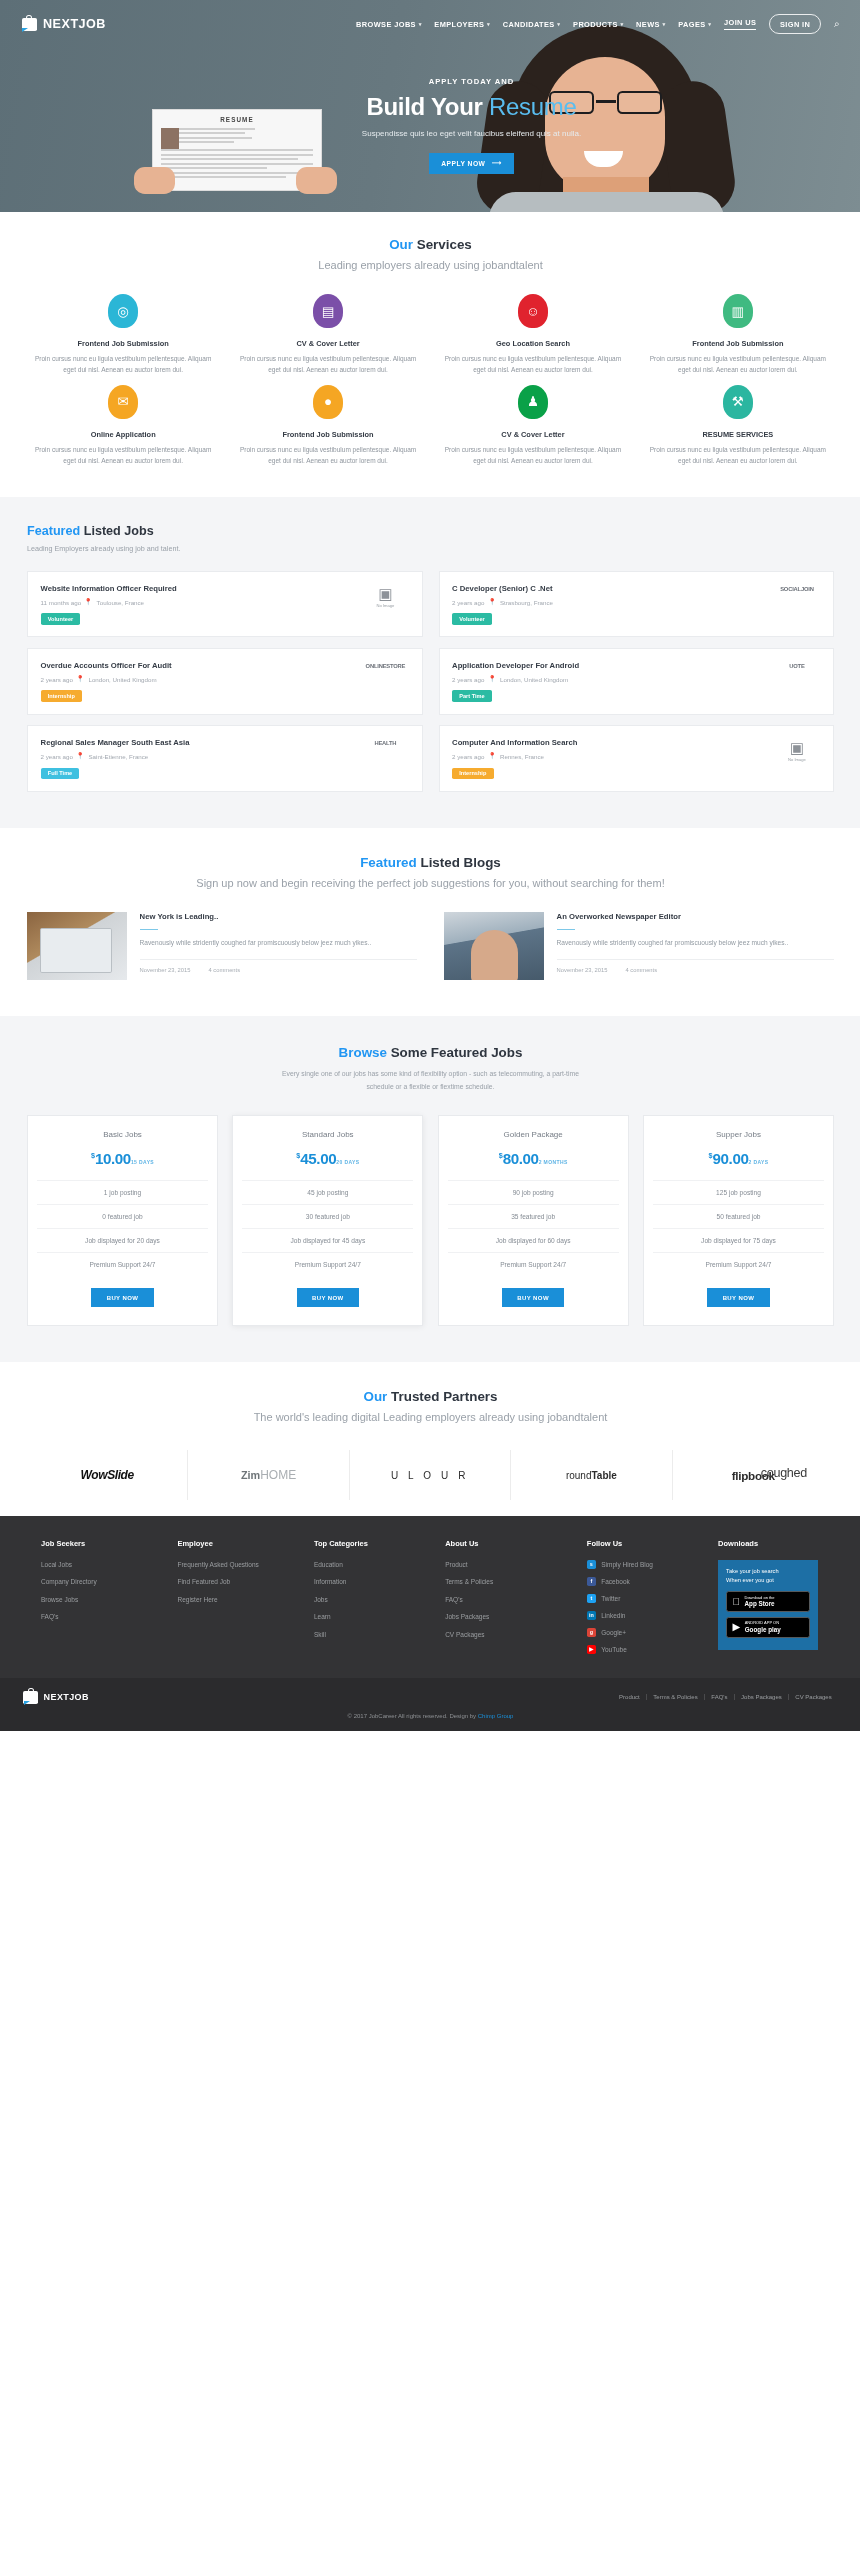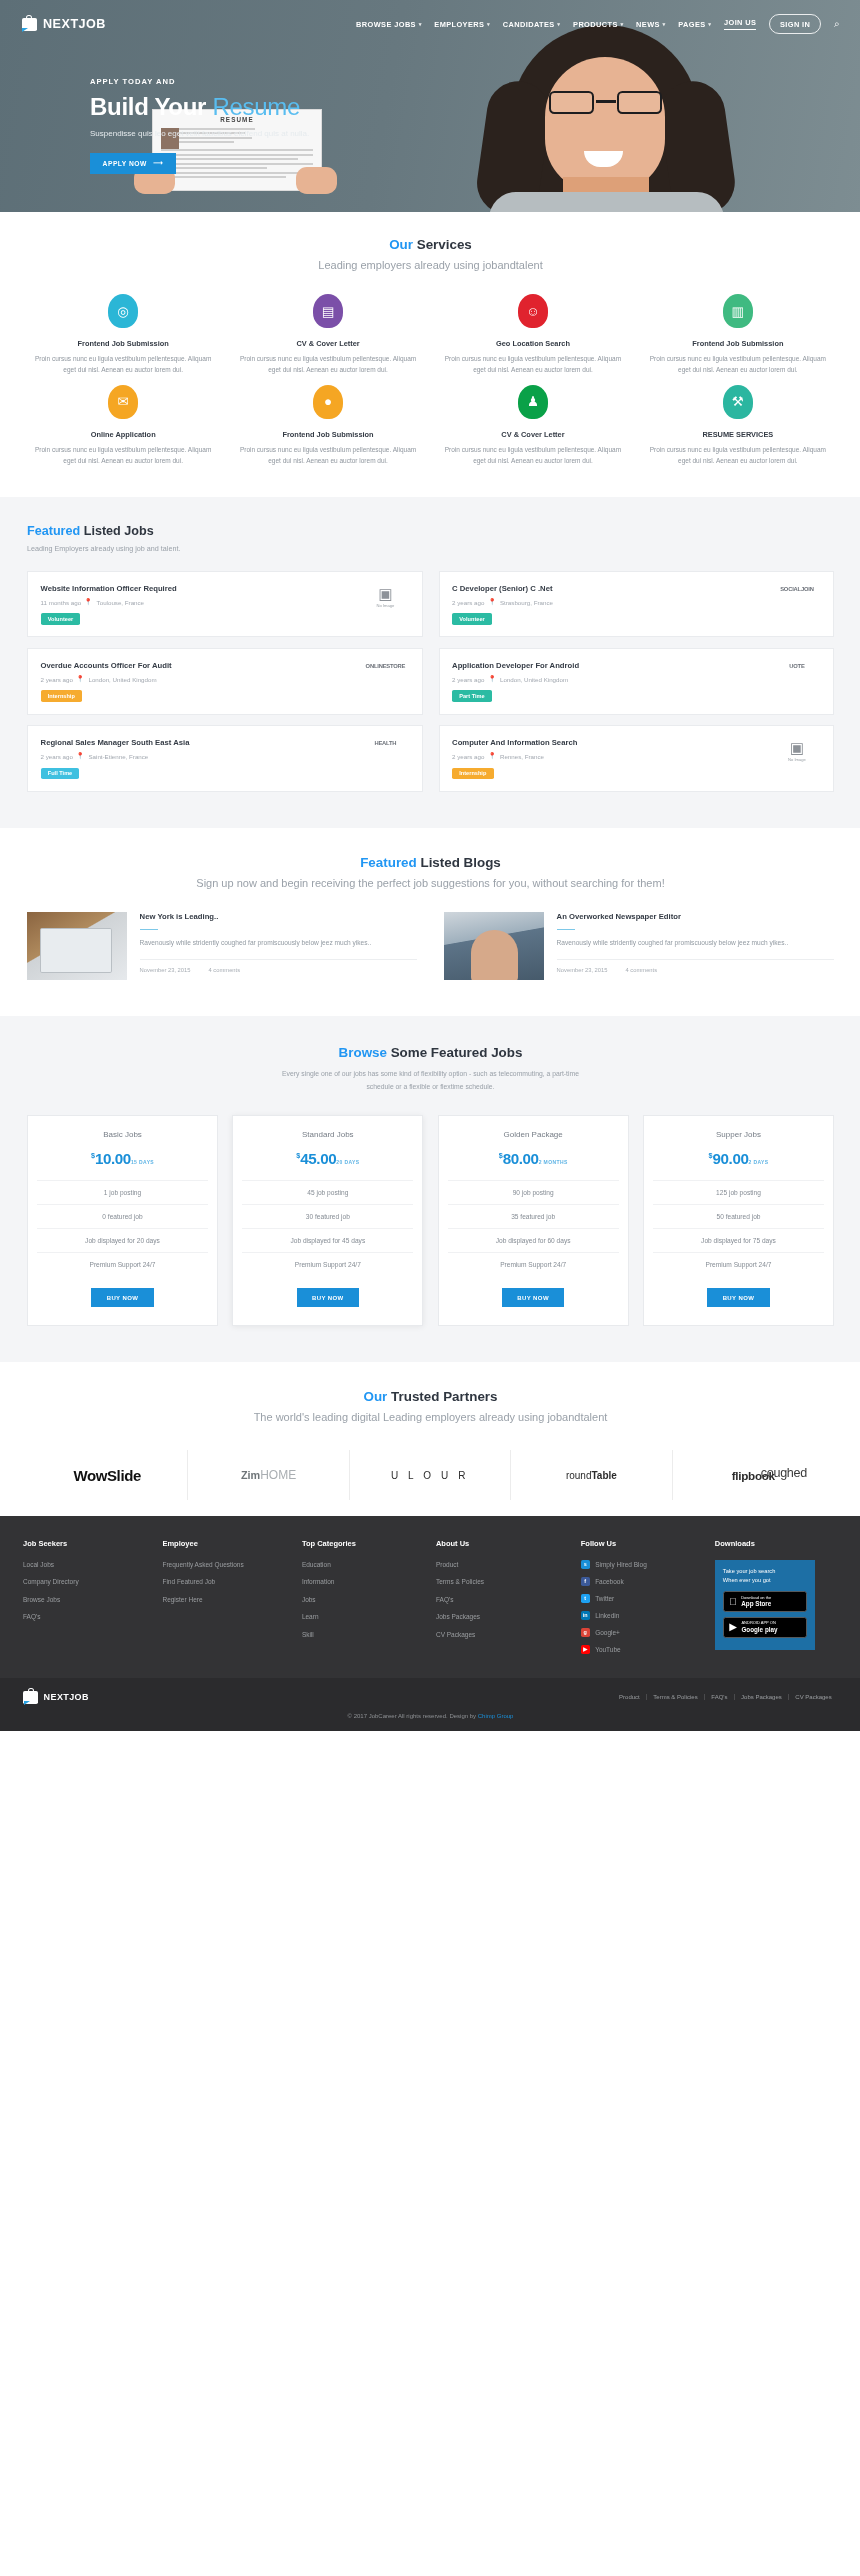--- a/index.html
+++ b/index.html
@@ -100,21 +100,21 @@
   .nav-join {
     color: #fff; font-size: 7.4px; font-weight: bold; letter-spacing: 0.4px;
     border-bottom: 0.9px solid #fff; padding-bottom: 1.8px;
   }
   .nav-signin {
     color: #fff; font-size: 7.4px; font-weight: bold; letter-spacing: 0.4px;
     border: 0.9px solid rgba(255,255,255,.85); border-radius: 12.6px; padding: 4.5px 10px;
   }
   .nav-search { color: #fff; font-size: 10px; }
 
-  .hero-body { position: relative; z-index: 15; padding: 38px 8px 0 90px; }
+  .hero-body { position: relative; z-index: 15; padding: 38px 8px 0 90px; text-align: center; }
   .hero-kicker { color: #ffffff; font-size: 7.6px; font-weight: bold; letter-spacing: 1px; margin-bottom: 7.2px; }
   .hero-title { font-size: 24px; font-weight: bold; color: #ffffff; letter-spacing: -0.3px; line-height: 1.15; }
   .hero-title .accent { color: #59bdf0; font-weight: normal; }
   .hero-sub { color: #e6ebee; font-size: 8px; margin-top: 8px; }
   .hero-btn {
     display: inline-flex; align-items: center; gap: 6.3px;
     margin-top: 15.2px; background: #1a8fd8; color: #fff;
     font-size: 6.7px; font-weight: bold; letter-spacing: 0.5px;
     padding: 6.3px 12.6px;
   }
@@ -201,32 +201,32 @@
   }
 
   
   .partners { background: #fff; padding: 27px 27px 36px; }
   .partner-row {
     display: grid; grid-template-columns: repeat(5, 1fr);
     margin-top: 27px; align-items: center; height: 50px;
   }
   .partner { text-align: center; border-right: 0.9px solid #ececec; height: 50px; display: flex; align-items: center; justify-content: center; }
   .partner:last-child { border-right: none; }
-  .p-wow { font-size: 15px; font-weight: bold; color: #111; letter-spacing: -0.4px; }
+  .p-wow { font-size: 12px; font-weight: bold; color: #111; letter-spacing: -0.4px; font-style: italic; }
   .p-zim { font-size: 10.8px; font-weight: bold; color: #6e7478; }
   .p-zim span { font-weight: normal; color: #a9aeb2; font-size: 12px; }
   .p-ulour { font-size: 10px; color: #2c2c2c; letter-spacing: 3.6px; }
   .p-round { font-size: 10px; color: #2c2c2c; }
   .p-round b { font-weight: bold; }
   .p-flip { font-size: 11.7px; color: #2c2c2c; font-weight: bold; letter-spacing: -0.3px; }
   .p-varela { font-size: 12.6px; color: #3a3a3a; letter-spacing: -0.3px; }
 
   
   .footer { background: #333335; color: #b3b6b9; padding: 23px 23px 16px; }
-  .foot-grid { display: grid; grid-template-columns: 1.05fr 1.05fr 1fr 1.1fr 1fr 1.15fr; gap: 27px; }
+  .foot-grid { display: grid; grid-template-columns: 1.05fr 1.05fr 1fr 1.1fr 1fr 1.15fr; gap: 27px; margin-left: 18px; }
   .foot-h { color: #fff; font-size: 7.5px; font-weight: bold; margin-bottom: 11.7px; }
   .foot-link { font-size: 6.5px; color: #9b9ea1; margin-bottom: 8px; line-height: 1.45; }
   .soc { display: flex; align-items: center; gap: 5.4px; margin-bottom: 8px; font-size: 6.5px; color: #9b9ea1; }
   .soc-badge { width: 9px; height: 9px; border-radius: 1.8px; display: inline-flex; align-items: center; justify-content: center; color: #fff; font-size: 5.4px; font-weight: bold; flex: 0 0 9px; }
   .dl-box { background: #1d6fa5; padding: 7.2px 8px 8px; width: 100px; }
   .dl-text { color: #fff; font-size: 5.7px; line-height: 1.55; margin-bottom: 6.3px; }
   .store {
     background: #000; border: 0.9px solid #55595c; border-radius: 2.7px;
     display: flex; align-items: center; gap: 4.5px; padding: 3.6px 5.4px; margin-bottom: 4.5px;
   }

